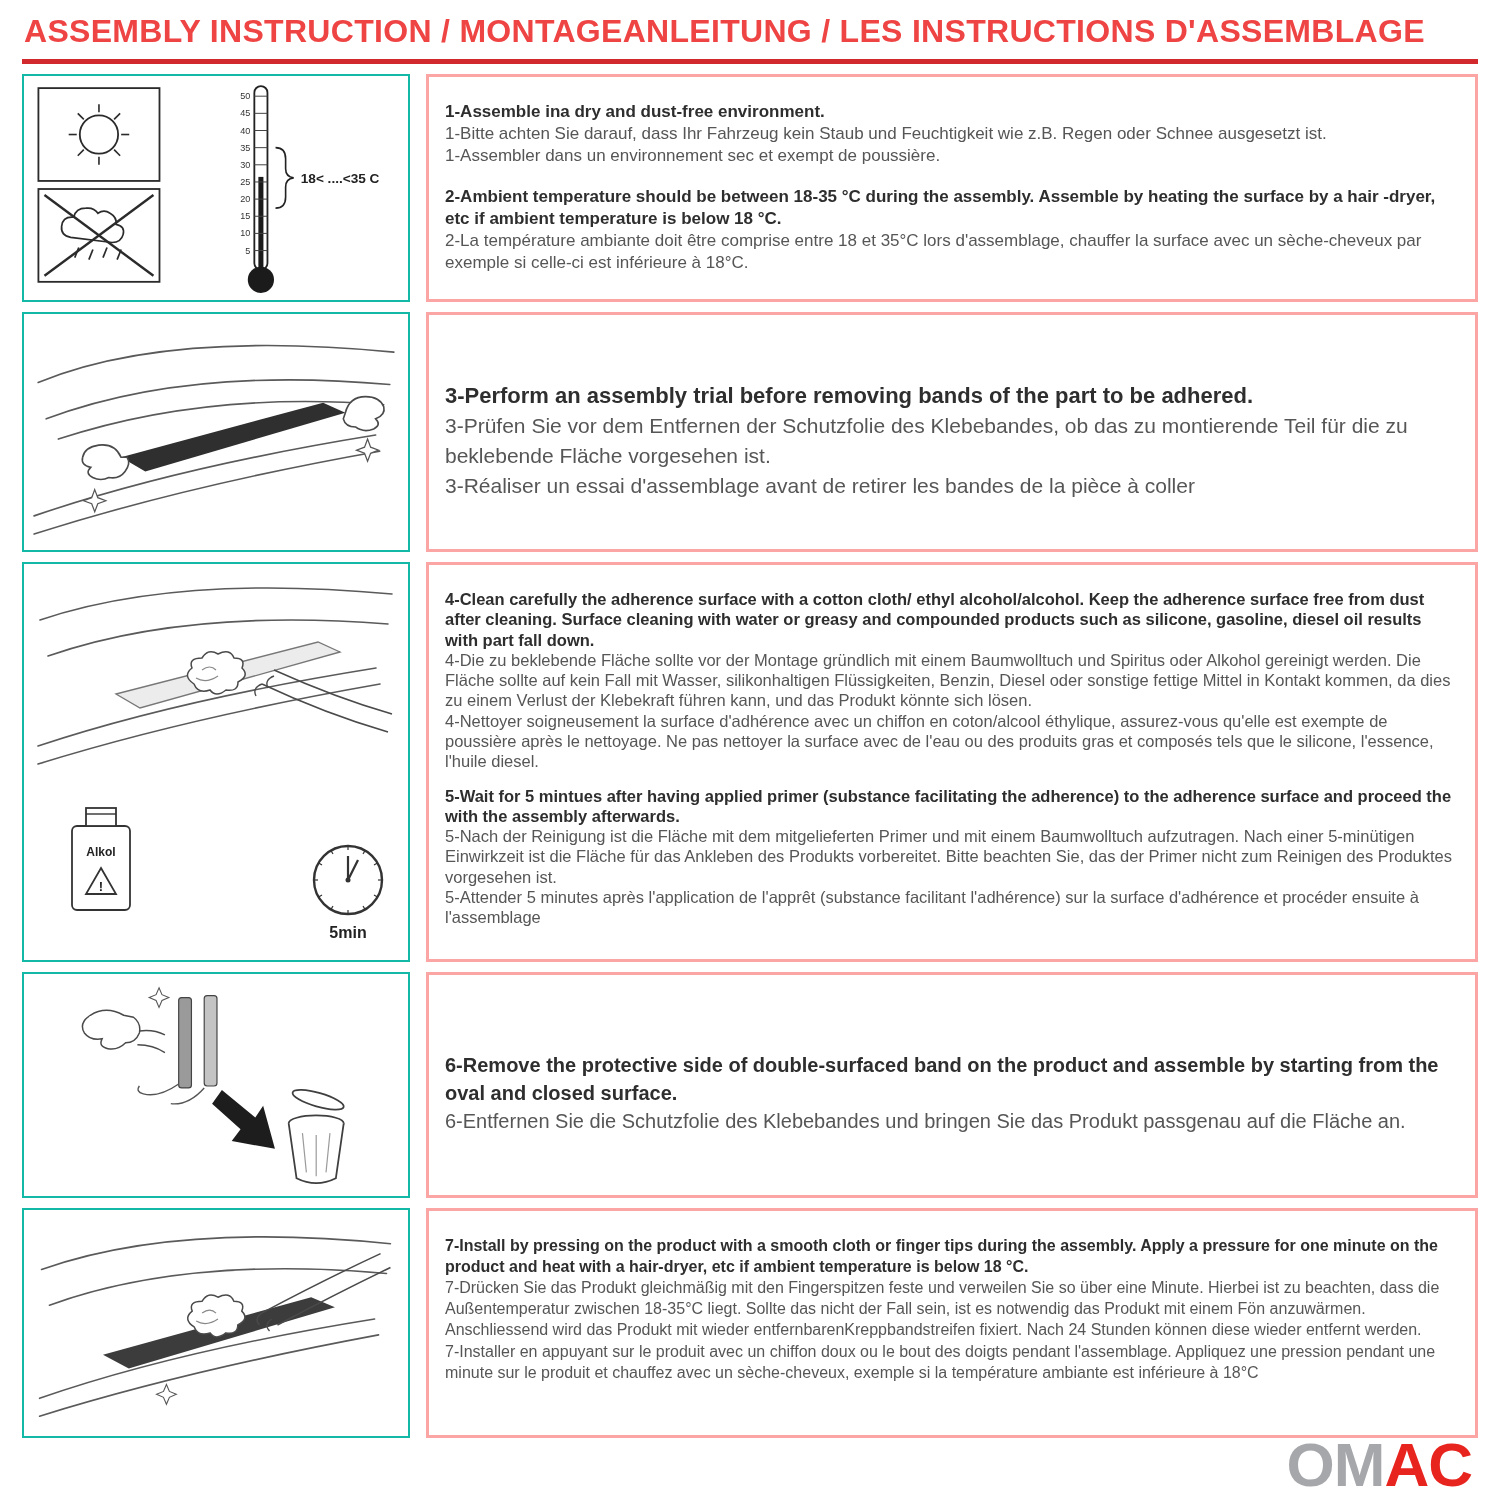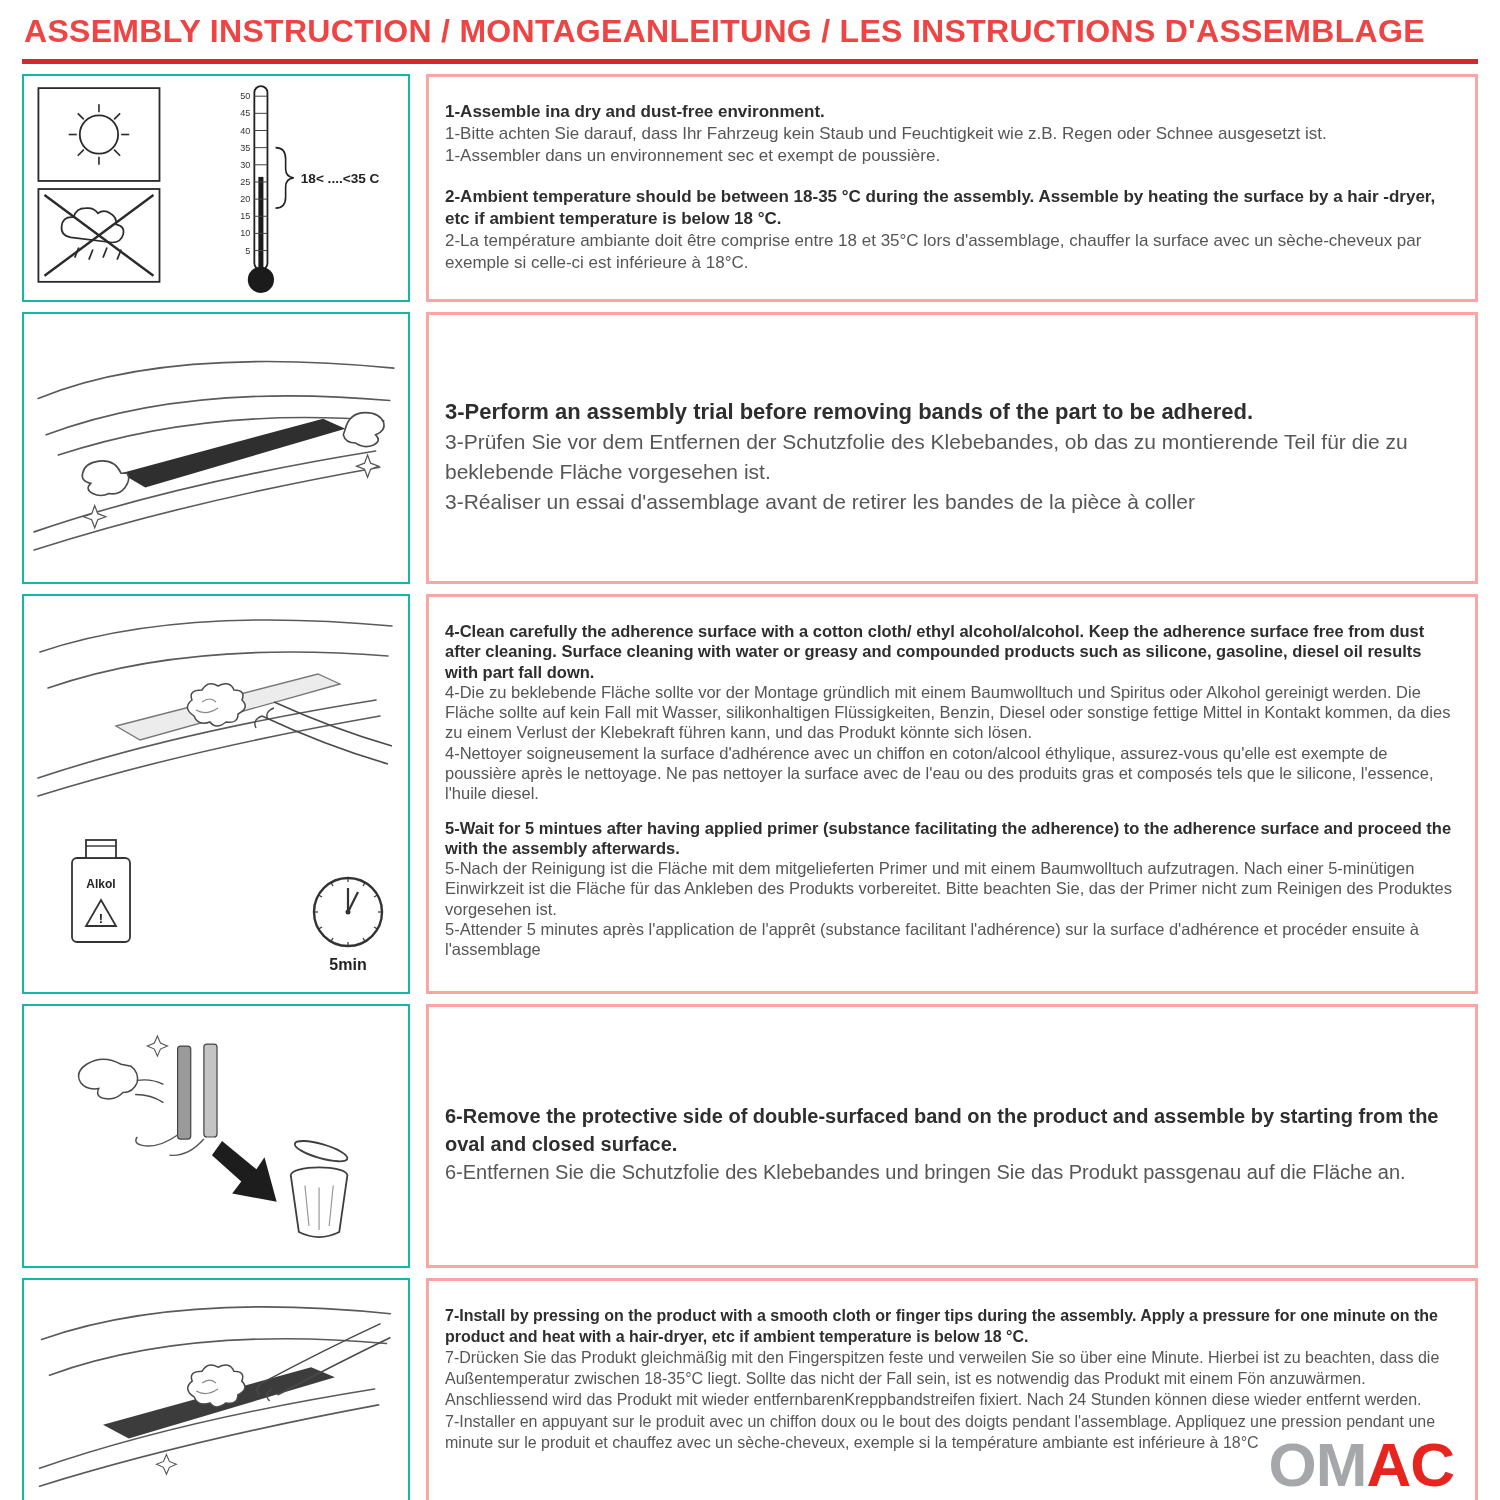--- a/index.html
+++ b/index.html
@@ -18,37 +18,37 @@
     display:flex; align-items:center; justify-content:center; overflow:hidden;
     box-sizing:border-box;
   }
   .fig svg { width:100%; height:100%; }
   .txt {
     flex:1; border:3px solid #fca5a5; box-sizing:border-box;
     padding:24px 16px 8px 16px; color:#565656;
   }
   .vcenter { display:flex; flex-direction:column; justify-content:center; }
 
-  .r1 { height:228px; } .r2 { height:272px; } .r3 { height:400px; }
-  .r4 { height:264px; } .r5 { height:230px; }
+  .r1 { height:228px; } .r2 { height:240px; } .r3 { height:400px; }
+  .r4 { height:226px; } .r5 { height:230px; }
 
   p { margin:0; }
   .b { font-weight:700; color:#2e2e2e; }
   .gap { margin-top:20px; }
   .gap-sm { margin-top:14px; }
 
   .s1 p { font-size:17px; line-height:1.28; }
   .s2 p { font-size:21px; line-height:1.42; }
   .s2 p.b { font-size:22px; }
   .s3 p { font-size:16.5px; line-height:1.23; }
   .s4 p { font-size:20px; line-height:1.4; }
   .s5 p { font-size:16px; line-height:1.32; }
 
   .logo {
-    position:absolute; right:46px; bottom:4px;
+    position:absolute; right:28px; bottom:4px;
     font-weight:800; font-size:62px; letter-spacing:-1px; line-height:1;
     font-family:"Liberation Sans", sans-serif;
   }
   .logo .g { color:#a5a7aa; }
   .logo .r { color:#e8241f; }
 
   svg text { font-family:"Liberation Sans", sans-serif; }
   .sketch { stroke:#5a5a5a; stroke-width:1.6; fill:none; stroke-linecap:round; }
 </style>
 </head>

